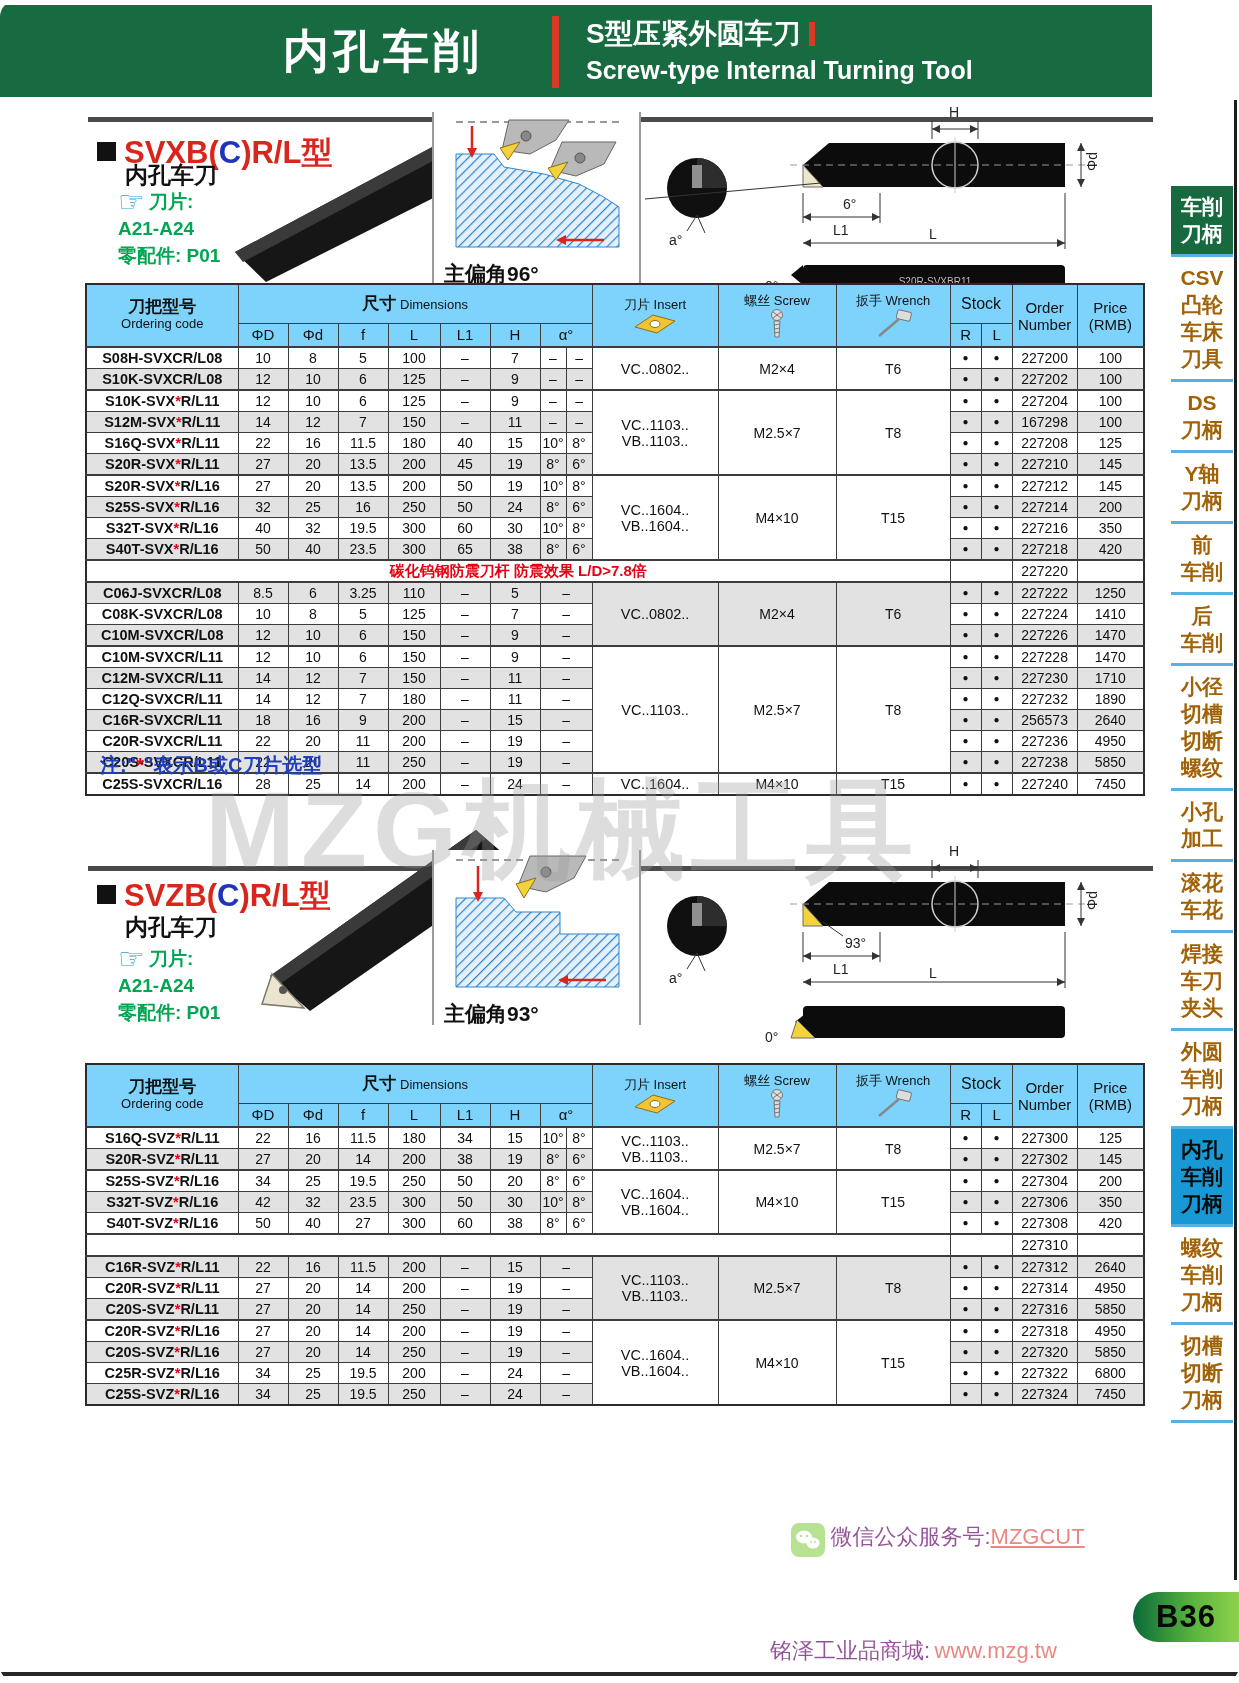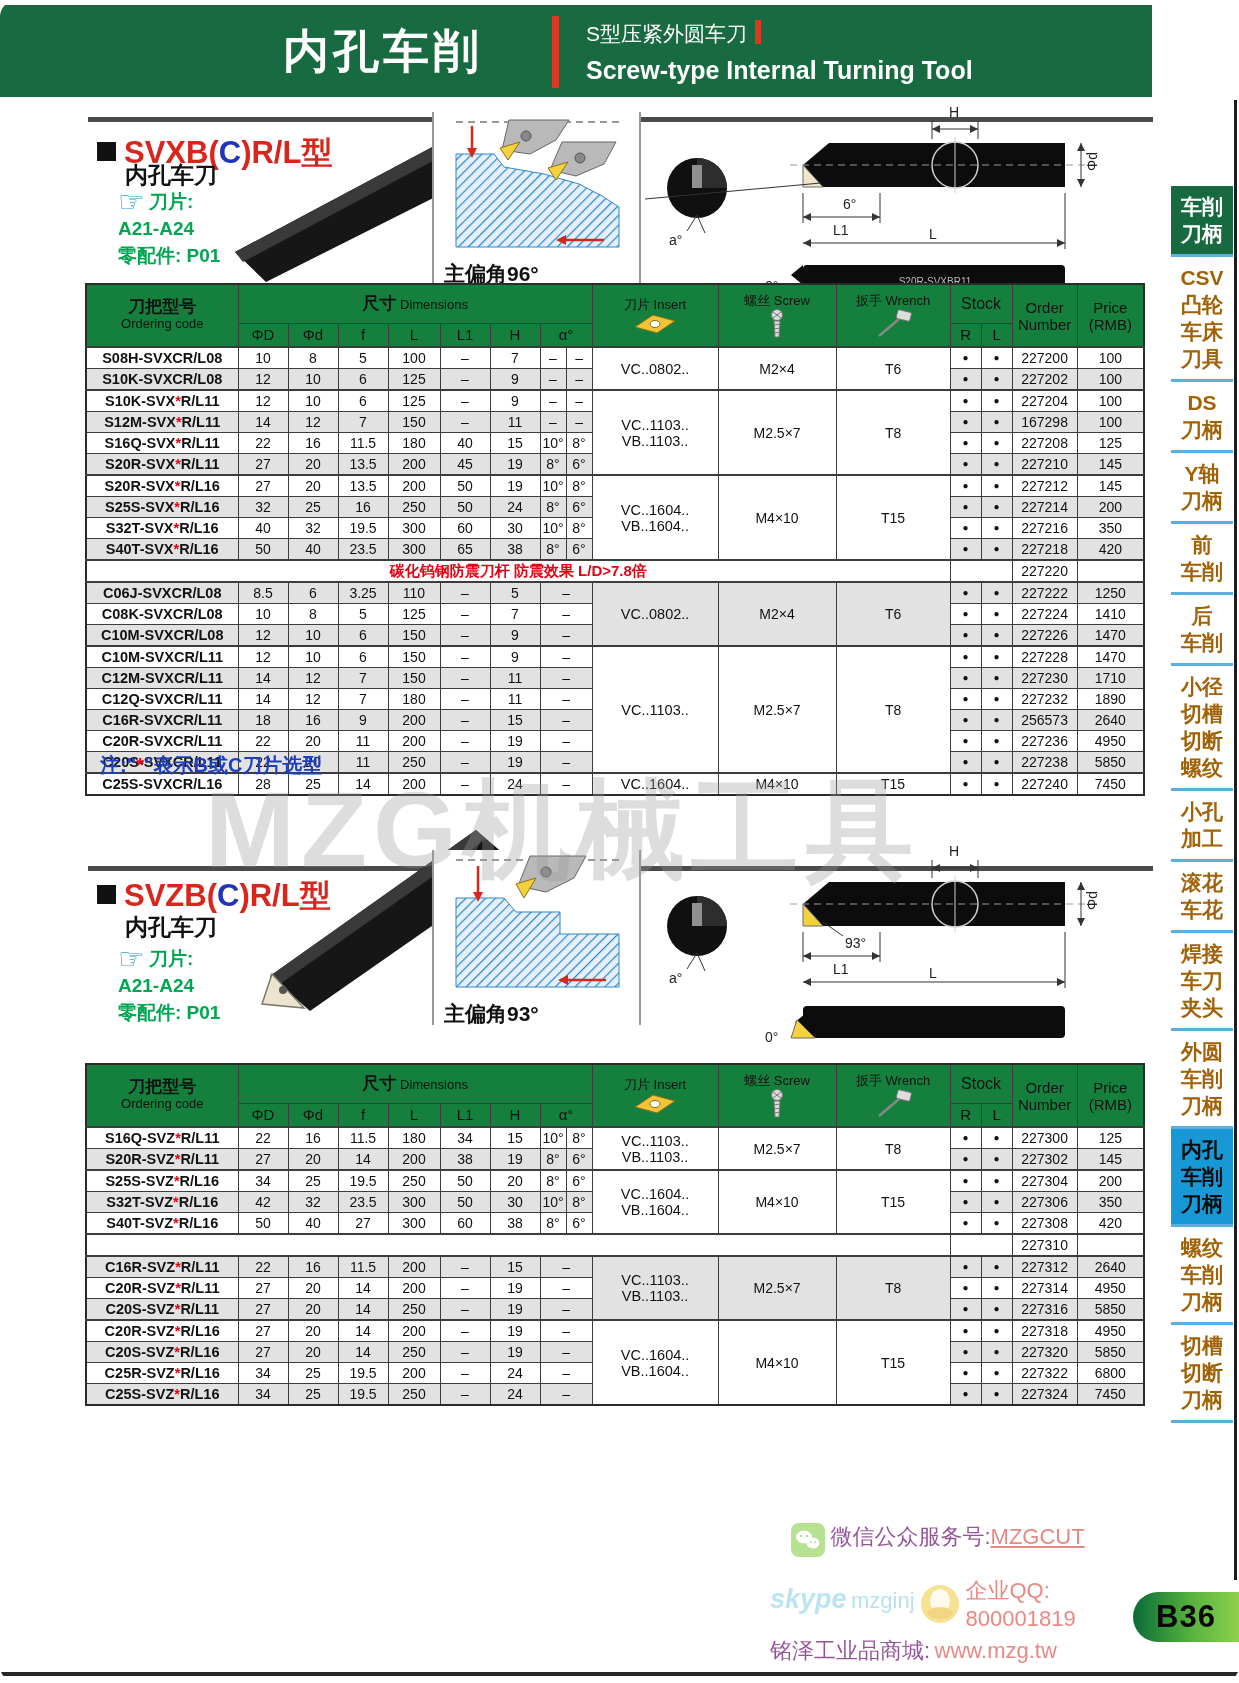--- a/index.html
+++ b/index.html
@@ -3,21 +3,21 @@
 <meta charset="utf-8">
 <style>
   html,body{margin:0;padding:0;background:#fff;}
   #page{position:relative;width:1239px;height:1683px;background:#fff;overflow:hidden;
         font-family:"Liberation Sans",sans-serif;color:#111;border-radius:17px;}
   
   .hdr{position:absolute;left:0;top:5px;width:1152px;height:92px;background:#186a40;}
   .hdr-title{position:absolute;left:283px;top:16px;font-size:46px;font-weight:bold;color:#fff;letter-spacing:4px;}
   .hdr-div{position:absolute;left:552px;top:11px;width:7px;height:72px;background:#d93a26;}
   .hdr-right{position:absolute;left:586px;top:10px;color:#fff;}
-  .hdr-sub-cn{font-size:21px;font-weight:normal;line-height:38px;}
+  .hdr-sub-cn{font-size:28px;font-weight:bold;line-height:38px;}
   .hdr-tick{display:inline-block;width:6px;height:24px;background:#d93a26;margin-left:8px;vertical-align:-3px;}
   .hdr-sub-en{font-size:25px;font-weight:bold;line-height:34px;}
   
   .page-edge{position:absolute;left:1234px;top:100px;width:3px;height:1480px;background:#1d1d1d;}
   #sidebar{position:absolute;left:1171px;top:186px;width:62px;}
   .sbitem{background:#fff;color:#a16207;border-bottom:3px solid #5ab0de;padding:7px 0;margin:0;
           font-weight:bold;font-size:21px;line-height:27px;text-align:center;white-space:pre-line;cursor:pointer;}
   .sbitem.green{background:#17693f;color:#fff;}
   .sbitem.active{background:#1899d6;color:#0a0a0a;}
   
@@ -33,21 +33,21 @@
   .photo{position:absolute;}
   .diagbox{position:absolute;width:205px;background:#fff;border-left:2px solid #9a9a9a;border-right:2px solid #9a9a9a;}
   .tech{position:absolute;}
   .dim{font-size:14px;fill:#222;font-family:"Liberation Sans",sans-serif;}
   
   table.cat{position:absolute;left:85px;border-collapse:collapse;table-layout:fixed;width:1060px;
             font-size:14px;}
   table.cat td,table.cat th{border:1px solid #3c3c3c;text-align:center;vertical-align:middle;
             padding:0;height:20px;line-height:16px;overflow:hidden;}
   table.cat{border:2px solid #2b2b2b;}
-  table.cat thead th{background:#15803d;font-weight:normal;}
+  table.cat thead th{background:#7dd3fc;font-weight:normal;}
   thead .hcn{font-size:17px;font-weight:bold;}
   thead .hen{font-size:13px;}
   thead th.greenh{background:#8fd0a5;font-size:15px;white-space:pre-line;line-height:17px;}
   thead tr.h1 th{height:38px;}
   thead tr.h2 th{height:22px;font-size:15px;}
   thead th{border-bottom-width:2px;}
   td.code{text-align:left;padding-left:6px;font-weight:bold;font-size:14.5px;white-space:nowrap;}
   td .star,.star{color:#e60012;}
   td.ins{white-space:pre-line;font-size:14.5px;line-height:16px;}
   td.dot{font-size:10px;}
@@ -947,33 +947,20 @@
       <rect x="1" y="1" width="34" height="34" rx="8" fill="#9ed96d"></rect>
       <ellipse cx="14" cy="15" rx="8" ry="6.5" fill="#fff"></ellipse>
       <ellipse cx="23" cy="21" rx="6.5" ry="5.5" fill="#fff"></ellipse>
       <circle cx="11" cy="14" r="1.2" fill="#9ed96d"></circle>
         <circle cx="17" cy="14" r="1.2" fill="#9ed96d"></circle>
       <circle cx="21" cy="20" r="1" fill="#9ed96d"></circle>
         <circle cx="25" cy="20" r="1" fill="#9ed96d"></circle>
     </svg>
     <span class="f-gray">微信公众服务号:</span><span class="f-red u">MZGCUT</span>
   </div>
-  <div class="foot-row" style="left:770px;top:1576px;">
-    <span class="skype">skype</span>
-    <span class="f-red" style="color:#9fd8ee;">mzginj</span>
-    <svg class="icon" width="42" height="42" viewBox="0 0 42 42">
-      <circle cx="21" cy="21" r="19" fill="#f5d76e"></circle>
-      <ellipse cx="21" cy="18" rx="10" ry="12" fill="#fff" opacity="0.85"></ellipse>
-      <ellipse cx="21" cy="30" rx="13" ry="6" fill="#f0c95c"></ellipse>
-    </svg>
-    <span style="display:inline-block;vertical-align:middle;text-align:left;">
-      <span class="f-red">企业QQ:</span><br>
-      <span class="f-red">800001819</span>
-    </span>
-  </div>
   <div class="foot-row" style="left:770px;top:1636px;">
     <span class="f-gray">铭泽工业品商城:</span>
     <span class="f-red">www.mzg.tw</span>
   </div>
 
   <div class="badge">
       <span>B36</span>
     </div>
   <div class="bottom-rule"></div>
 

